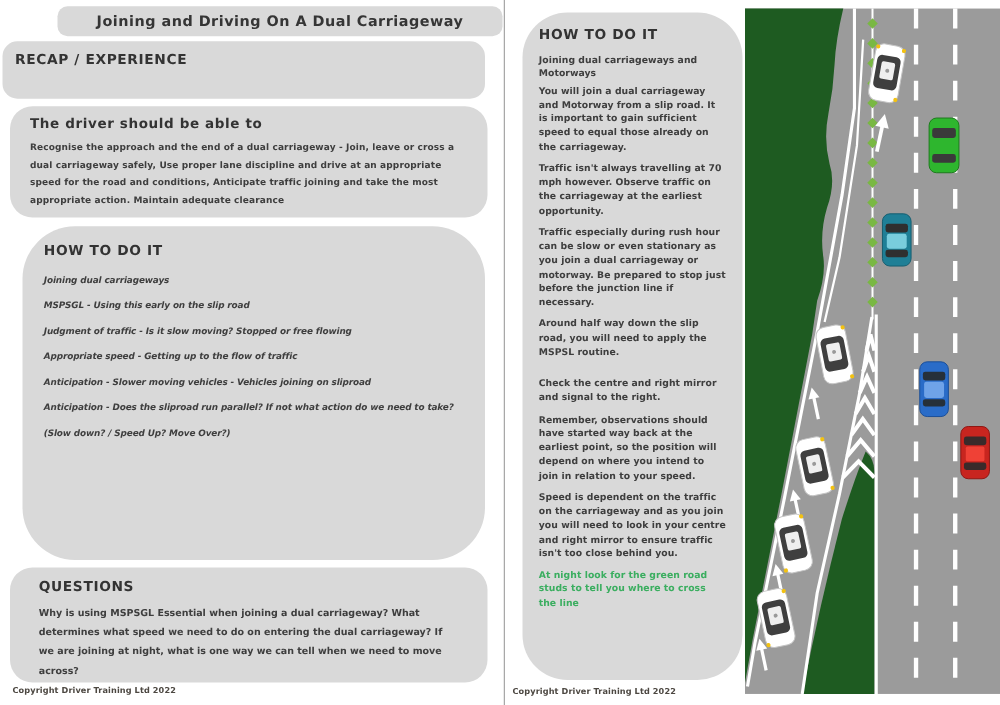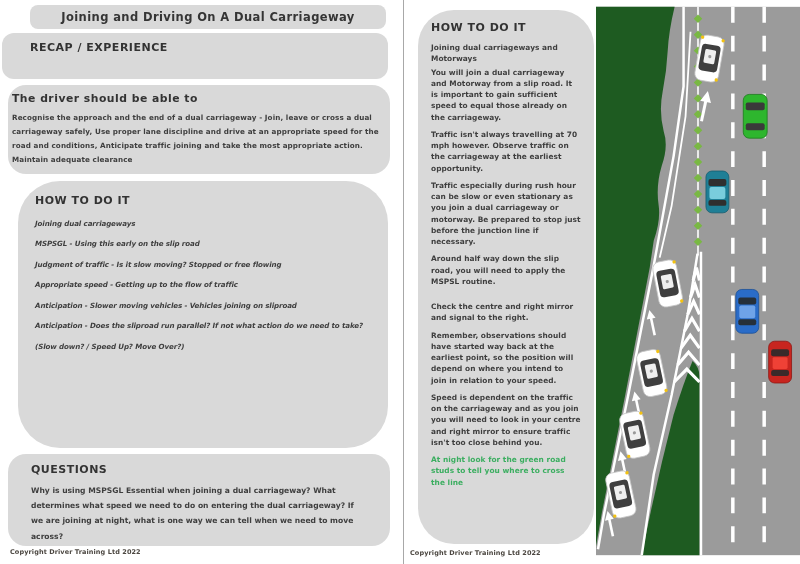--- a/index.html
+++ b/index.html
@@ -3,25 +3,25 @@
 <meta charset="utf-8">
 <style>
   html,body{margin:0;padding:0;}
   body{width:800px;height:564px;position:relative;background:#ffffff;
        font-family:"DejaVu Sans",sans-serif;color:#3e3e3e;overflow:hidden;}
   .page{position:absolute;top:0;height:564px;}
   #left-page{left:0;width:403px;}
   #right-page{left:404px;width:396px;}
   .divider{position:absolute;left:403px;top:0;width:1px;height:564px;background:#a8a8a8;}
   .box{position:absolute;background:#d9d9d9;box-sizing:border-box;font-weight:bold;}
-  .title-box{left:30px;top:5px;width:356px;height:24px;border-radius:8px;
+  .title-box{left:46px;top:5px;width:356px;height:24px;border-radius:8px;
              display:flex;align-items:center;justify-content:center;
              font-size:11.5px;letter-spacing:.4px;color:#353535;}
-  .recap-box{left:2px;top:33px;width:386px;height:46px;border-radius:12px;padding:8px 28px;}
-  .driver-box{left:8px;top:85px;width:382px;height:89px;border-radius:18px;padding:7px 4px;overflow:hidden;}
+  .recap-box{left:2px;top:33px;width:386px;height:46px;border-radius:12px;padding:8px 10px;}
+  .driver-box{left:8px;top:85px;width:382px;height:89px;border-radius:18px;padding:7px 16px;overflow:hidden;}
   .howto-box{left:18px;top:181px;width:370px;height:267px;border-radius:42px;padding:13px 17px;overflow:hidden;}
   .questions-box{left:8px;top:454px;width:382px;height:92px;border-radius:18px;padding:9px 23px;overflow:hidden;}
   .heading{font-size:11px;letter-spacing:.5px;color:#333;}
   .body-text{font-size:7.2px;line-height:1.95;letter-spacing:.1px;margin-top:6px;}
   .howto-line{font-size:7.1px;letter-spacing:-0.1px;white-space:nowrap;margin-top:11.5px;font-style:italic;}
   .q-text{font-size:7.6px;line-height:2.0;margin-top:7px;}
   .footer{position:absolute;font-size:6.5px;color:#4c4741;font-weight:bold;letter-spacing:.1px;}
   #left-footer{left:10px;top:548px;}
   #right-footer{left:6px;top:549px;}
   .rbox{position:absolute;left:14px;top:10px;width:176px;height:534px;background:#d9d9d9;

